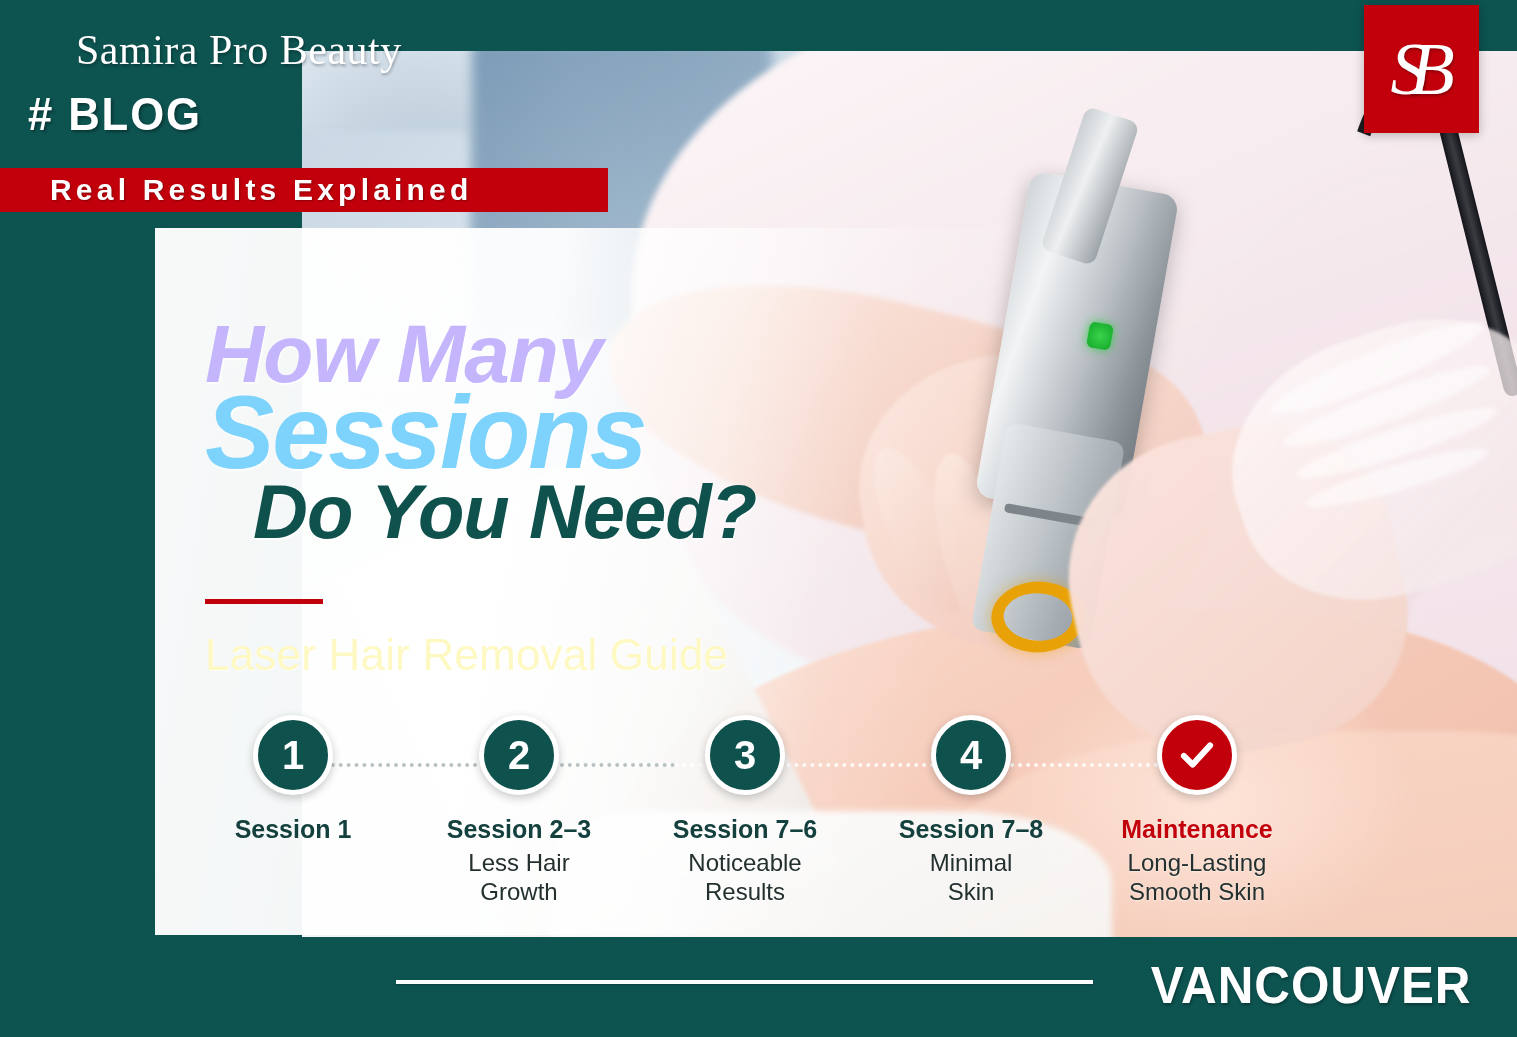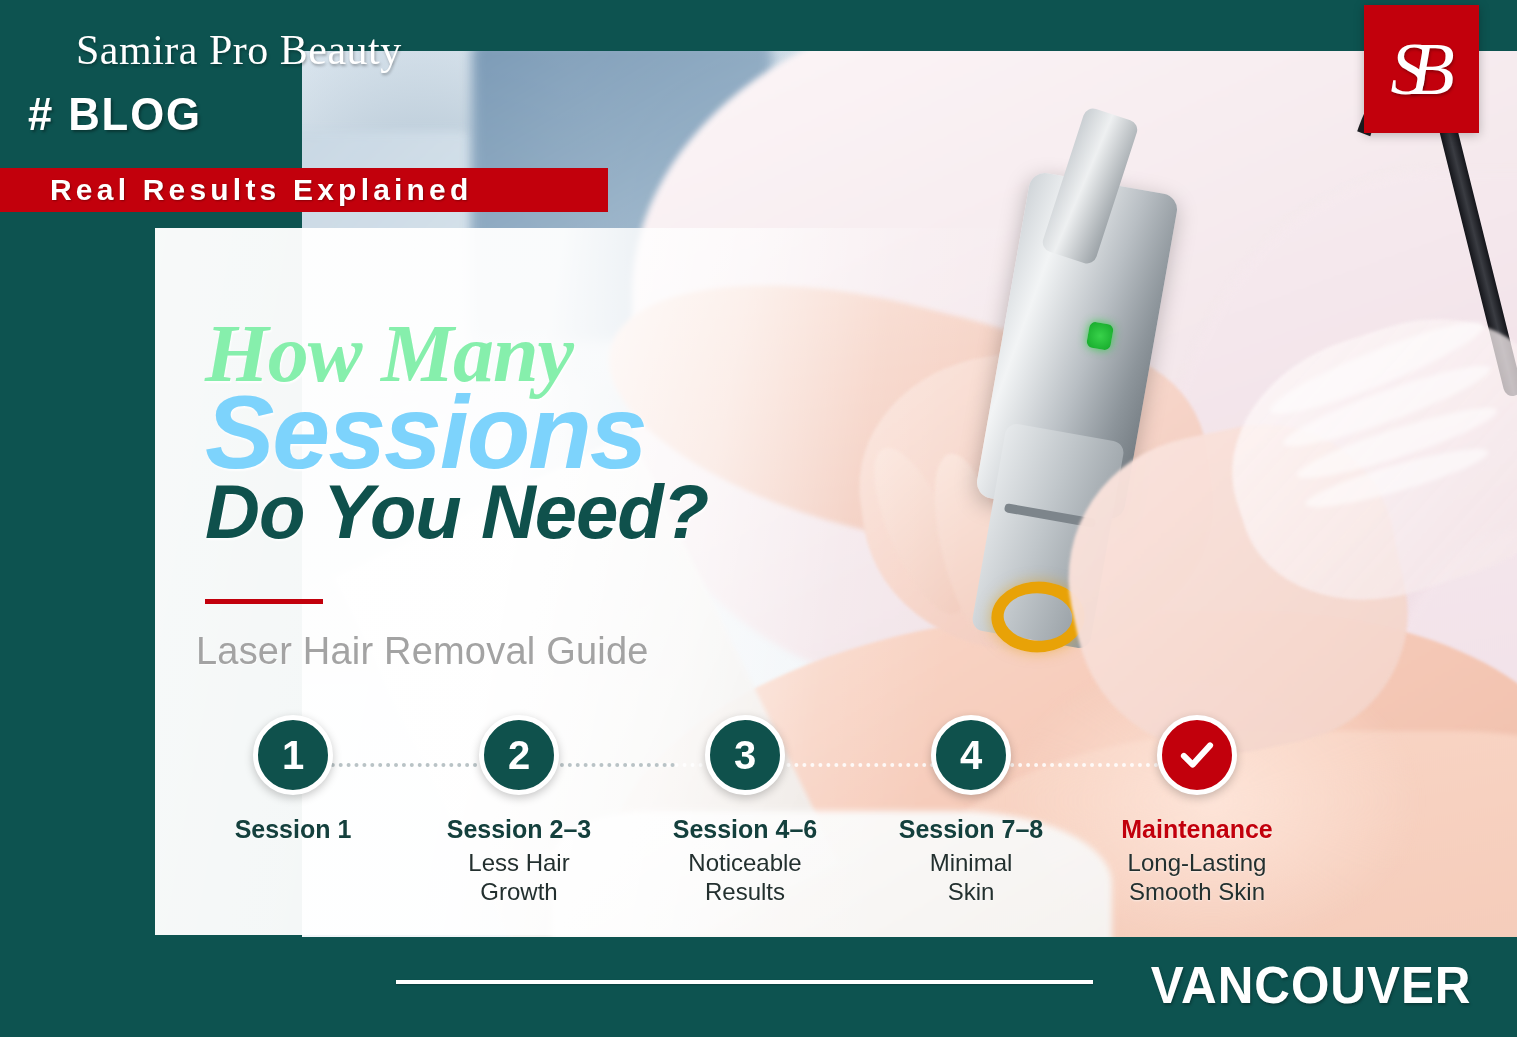--- a/index.html
+++ b/index.html
@@ -282,42 +282,42 @@
   }
 
   
   .headline { position:absolute; left:205px; top:316px; width:640px; }
   .hl-line {
     font-weight:bold; font-style:italic;
     line-height:.92;
     white-space:nowrap;
   }
   .hl1 {
-    font-size:82px; color:#86efac;
+    font-size:82px; color:#c4b5fd;
     letter-spacing:-1px;
     text-shadow:1px 2px 2px rgba(255,255,255,.85);
-    font-family:Liberation Serif, serif;
   }
   .hl2 {
     font-size:104px; color:#7dd3fc;
     letter-spacing:-2px; margin-top:-6px;
     text-shadow:1px 2px 2px rgba(255,255,255,.85);
   }
   .hl3 {
     font-size:76px; color:#0f514c;
     letter-spacing:-1px; margin-top:-4px;
     text-shadow:1px 2px 2px rgba(255,255,255,.85);
+    margin-left:48px;
   }
   .hl-rule {
     position:absolute; left:205px; top:599px;
     width:118px; height:5px; background:#c2000c;
   }
   .subtitle {
-    position:absolute; left:196px; top:630px;
-    font-size:38px; color:#a3a3a3; font-weight:400;
+    position:absolute; left:205px; top:630px;
+    font-size:44px; color:#fef9c3; font-weight:400;
     letter-spacing:.2px; white-space:nowrap;
     text-shadow:1px 1px 1px rgba(255,255,255,.8);
   }
 
   
   .timeline {
     position:absolute; left:180px; top:715px;
     width:1130px; height:190px;
   }
   .tl-line {
@@ -476,21 +476,21 @@
             <span>2</span>
           </div>
           <div class="step-title">Session 2–3</div>
           <div class="step-desc" style="white-space: pre-line;">Less Hair
 Growth</div>
         </div>
         <div class="step">
           <div class="step-circle">
             <span>3</span>
           </div>
-          <div class="step-title">Session 4–6</div>
+          <div class="step-title">Session 7–6</div>
           <div class="step-desc" style="white-space: pre-line;">Noticeable
 Results</div>
         </div>
         <div class="step">
           <div class="step-circle">
             <span>4</span>
           </div>
           <div class="step-title">Session 7–8</div>
           <div class="step-desc" style="white-space: pre-line;">Minimal
 Skin</div>

